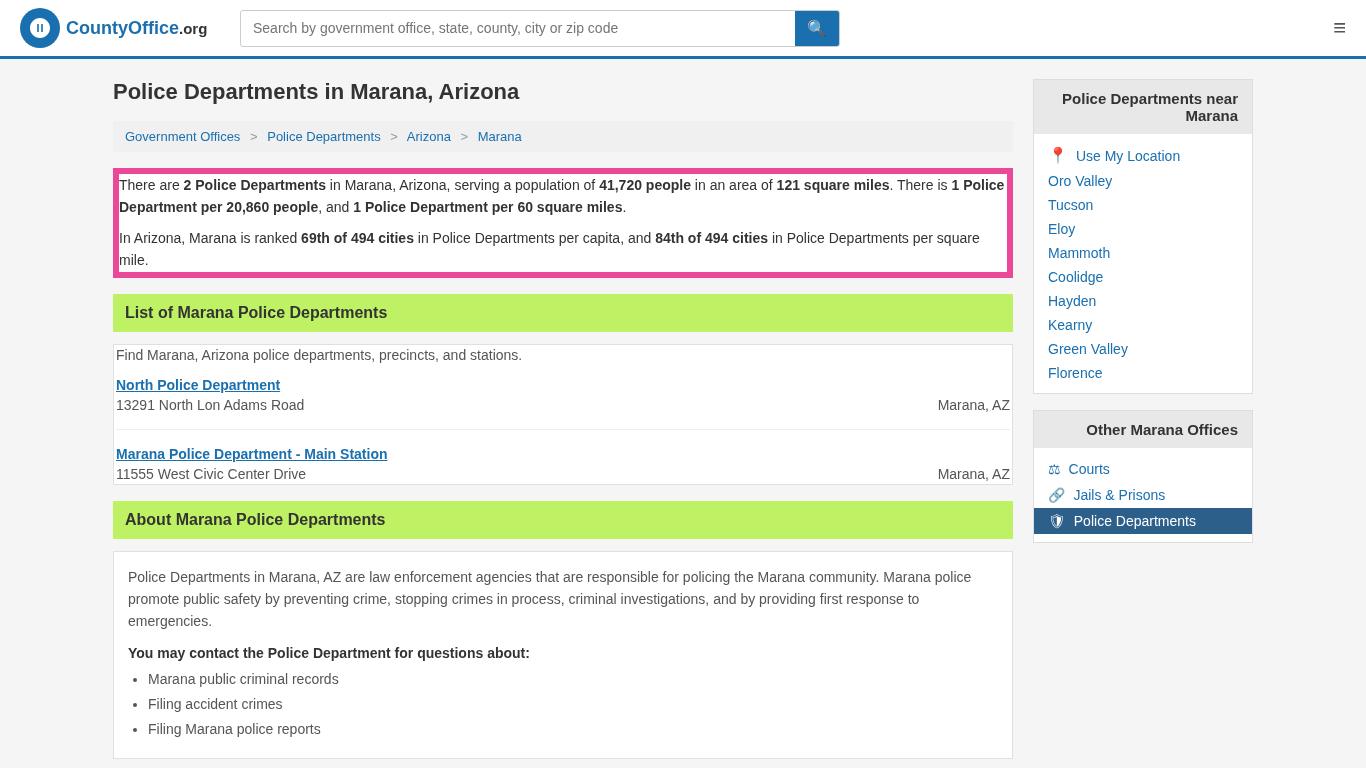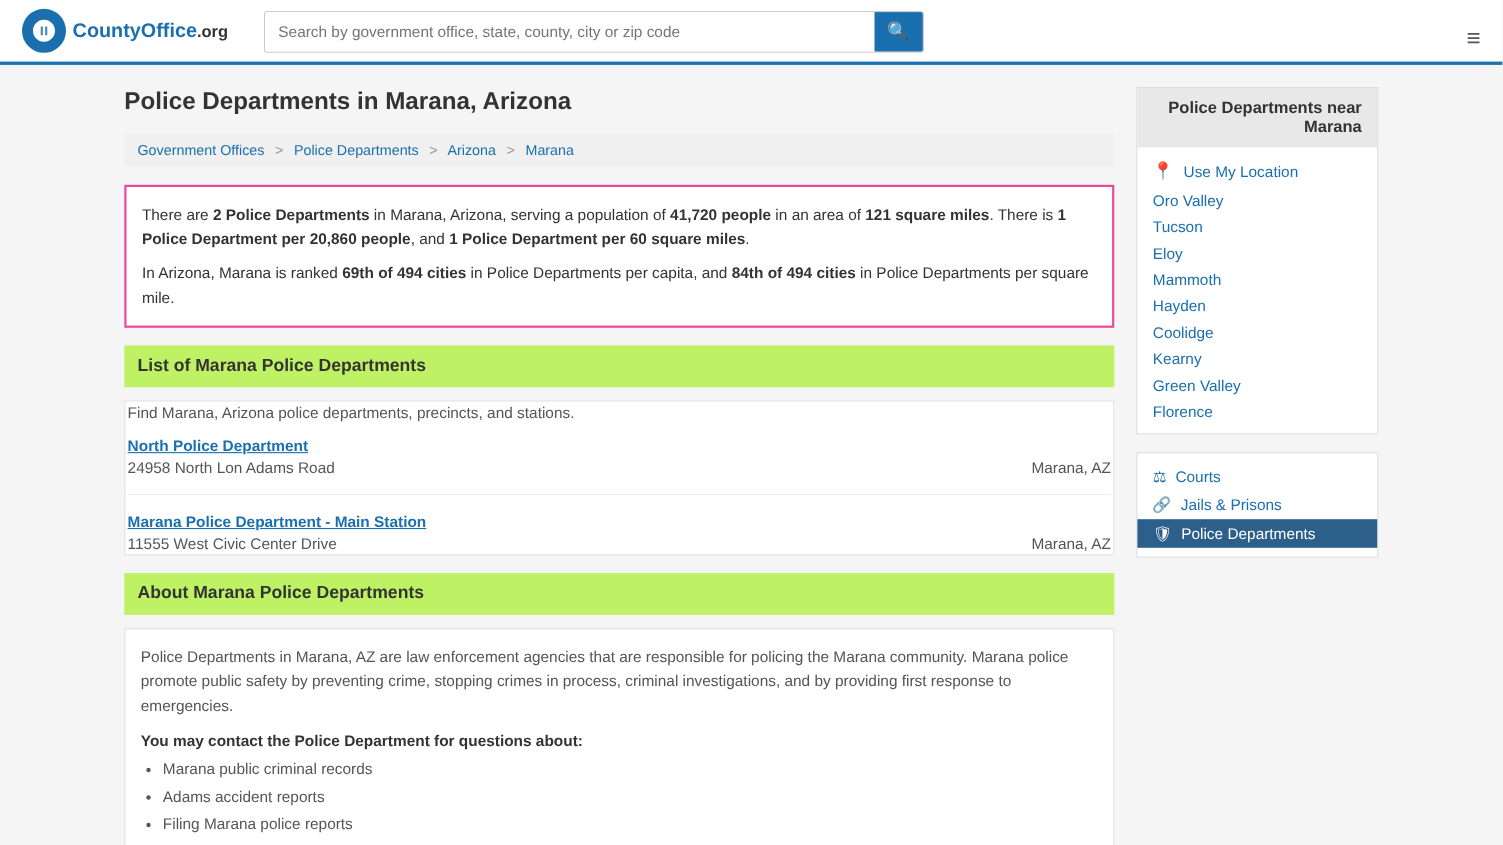--- a/index.html
+++ b/index.html
@@ -1,19 +1,19 @@
 <!DOCTYPE html>
 <html><head>
   <meta charset="utf-8">
   <style>
     * { margin: 0; padding: 0; box-sizing: border-box; }
     body { font-family: Arial, sans-serif; font-size: 14px; color: #333; background: #f5f5f5; }
 
     
-    .header { background: #fff; border-bottom: 3px solid #1a6faf; padding: 8px 20px; display: flex; align-items: flex-end; gap: 20px; }
+    .header { background: #fff; border-bottom: 3px solid #1a6faf; padding: 8px 20px; display: flex; align-items: center; gap: 20px; }
     .logo-area { display: flex; align-items: center; gap: 6px; min-width: 200px; }
     .logo-circle { width: 40px; height: 40px; background: #1a6faf; border-radius: 50%; display: flex; align-items: center; justify-content: center; color: white; font-size: 18px; }
     .logo-text { font-size: 18px; font-weight: bold; color: #333; }
     .logo-text span { color: #1a6faf; }
     .search-bar { flex: 1; display: flex; align-items: center; border: 1px solid #ccc; border-radius: 3px; overflow: hidden; max-width: 600px; }
     .search-bar input { flex: 1; border: none; outline: none; padding: 8px 12px; font-size: 14px; color: #999; }
     .search-btn { background: #1a6faf; border: none; padding: 8px 12px; cursor: pointer; color: white; font-size: 16px; }
     .menu-btn { background: none; border: none; cursor: pointer; font-size: 22px; color: #555; margin-left: auto; }
 
     
@@ -23,21 +23,21 @@
 
     
     .page-title { font-size: 22px; font-weight: bold; color: #333; margin-bottom: 16px; }
 
     
     .breadcrumb { background: #f0f0f0; padding: 8px 12px; font-size: 13px; color: #666; margin-bottom: 16px; }
     .breadcrumb a { color: #1a6faf; text-decoration: none; }
     .breadcrumb span { margin: 0 6px; color: #999; }
 
     
-    .description { background: #fff; padding: 14px; margin-bottom: 16px; border: 2px solid #ec4899; line-height: 1.6; font-size: 14px; }
+    .description { background: #fff; margin-bottom: 16px; border: 6px solid #ec4899; line-height: 1.6; font-size: 14px; }
     .description strong { font-weight: bold; }
 
     
     .section-header { background: #bef264; padding: 10px 12px; margin-bottom: 12px; font-size: 16px; font-weight: bold; color: #333; }
 
     
     .list-section { background: #fff; border: 1px solid #e0e0e0; padding: 2px; margin-bottom: 16px; }
     .list-intro { font-size: 14px; color: #555; margin-bottom: 14px; }
 
     .dept-entry { margin-bottom: 16px; padding-bottom: 16px; border-bottom: 1px solid #eee; }
@@ -119,41 +119,41 @@
       </p>
     </div>
 
     <div class="section-header">List of Marana Police Departments</div>
     <div class="list-section">
       <p class="list-intro">Find Marana, Arizona police departments, precincts, and stations.</p>
 
       <div class="dept-entry">
         <div class="dept-name">North Police Department</div>
         <div class="dept-row">
-          <span>24958 North Lon Adams Road</span>
+          <span>13291 North Lon Adams Road</span>
           <span>Marana, AZ</span>
         </div>
       </div>
 
       <div class="dept-entry">
         <div class="dept-name">Marana Police Department - Main Station</div>
         <div class="dept-row">
           <span>11555 West Civic Center Drive</span>
           <span>Marana, AZ</span>
         </div>
       </div>
     </div>
 
     <div class="section-header">About Marana Police Departments</div>
     <div class="about-section">
       <p class="about-text">Police Departments in Marana, AZ are law enforcement agencies that are responsible for policing the Marana community. Marana police promote public safety by preventing crime, stopping crimes in process, criminal investigations, and by providing first response to emergencies.</p>
       <p class="about-contact-title">You may contact the Police Department for questions about:</p>
       <ul class="about-list">
         <li>Marana public criminal records</li>
-        <li>Adams accident reports</li>
+        <li>Filing accident crimes</li>
         <li>Filing Marana police reports</li>
 
       </ul>
     </div>
 
   </main>
 
   <aside class="sidebar">
     <div class="sidebar-section">
       <div class="sidebar-header">Police Departments near Marana</div>
@@ -170,38 +170,39 @@
         <li>
             <a href="#">Tucson</a>
           </li>
         <li>
             <a href="#">Eloy</a>
           </li>
         <li>
             <a href="#">Mammoth</a>
           </li>
         <li>
+            <a href="#">Coolidge</a>
+          </li>
+        <li>
             <a href="#">Hayden</a>
           </li>
         <li>
-            <a href="#">Coolidge</a>
-          </li>
-        <li>
             <a href="#">Kearny</a>
           </li>
         <li>
             <a href="#">Green Valley</a>
           </li>
         <li>
             <a href="#">Florence</a>
           </li>
       </ul>
     </div>
 
     <div class="other-section sidebar-section">
+      <div class="sidebar-header">Other Marana Offices</div>
       <ul class="other-list">
         <li>
           <a href="#">
             <span class="office-icon">⚖</span>
             <span>Courts</span>
           </a>
         </li>
         <li>
           <a href="#">
             <span class="office-icon">🔗</span>

